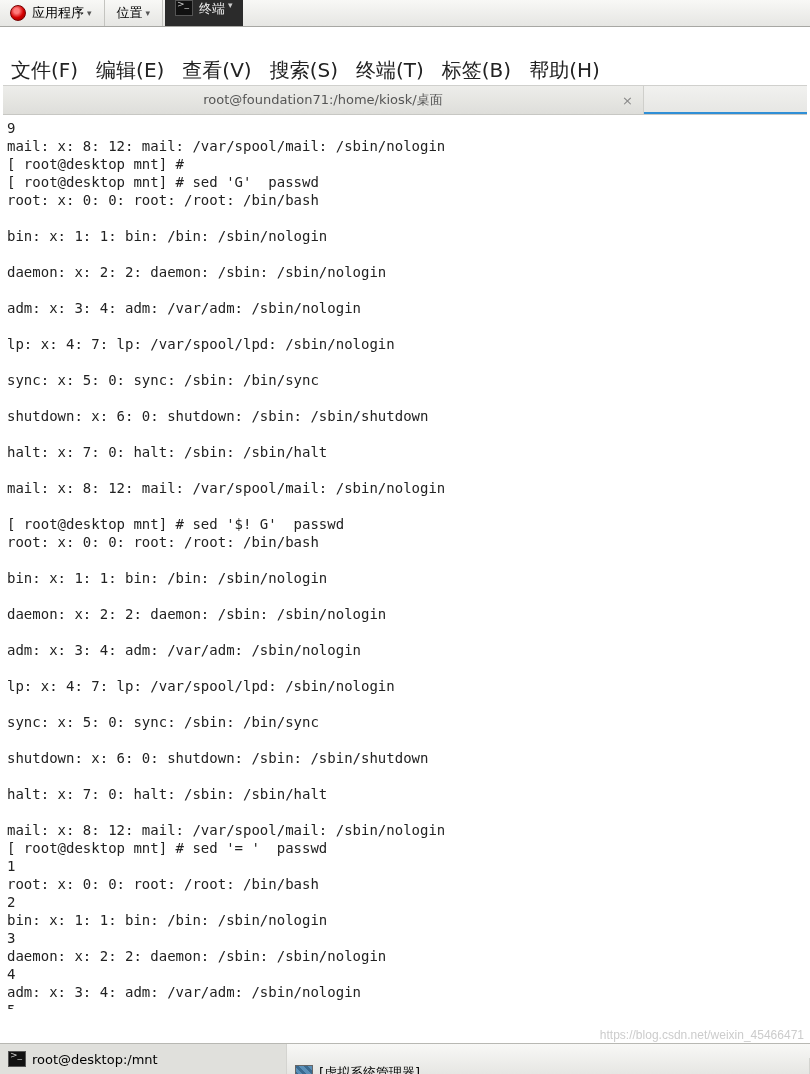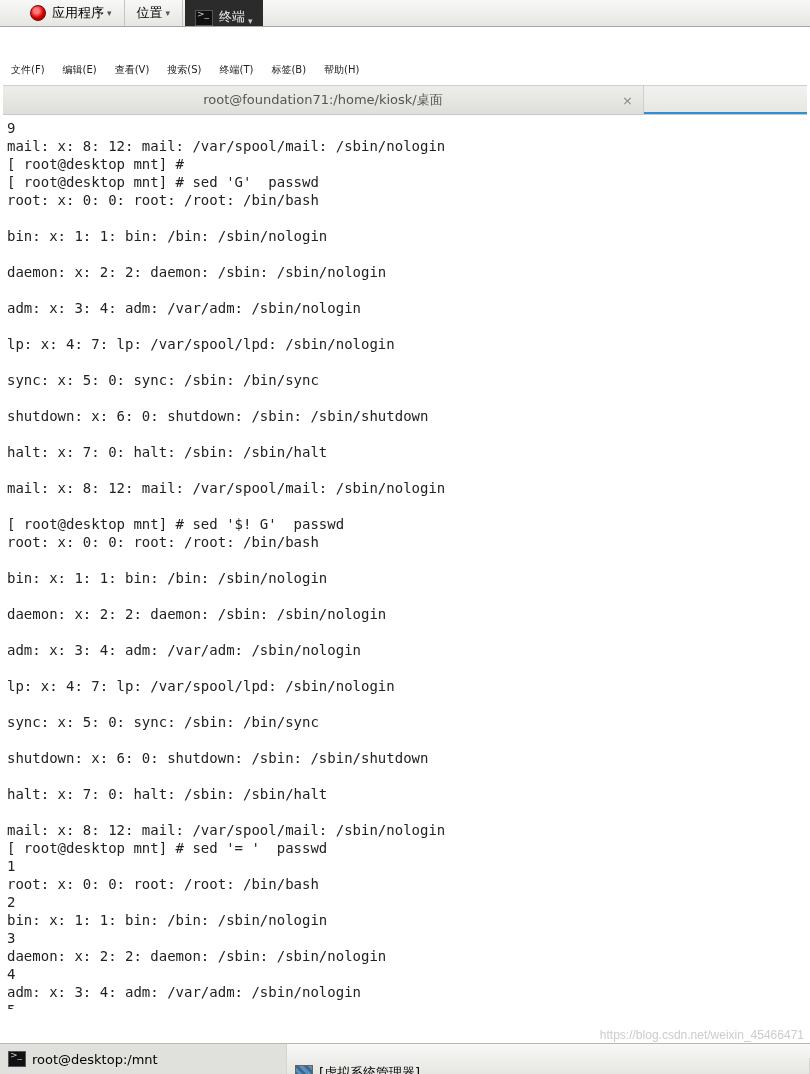--- a/index.html
+++ b/index.html
@@ -1,26 +1,26 @@
 <!DOCTYPE html>
 <html><head>
 <meta charset="utf-8">
 <style>
   html,body{margin:0;padding:0;width:810px;height:1074px;background:#fff;font-family:"DejaVu Sans","Liberation Sans",sans-serif;overflow:hidden;}
-  .top-panel{height:26px;background:linear-gradient(#f8f8f6,#e6e6e3);border-bottom:1px solid #a7a7a3;display:flex;align-items:center;font-size:13px;gap:2px;padding-left:20px;}
+  .top-panel{height:26px;background:linear-gradient(#f8f8f6,#e6e6e3);border-bottom:1px solid #a7a7a3;display:flex;align-items:center;font-size:13px;gap:2px;}
   .top-panel .item{display:flex;align-items:center;padding:0 10px;height:100%;cursor:default;}
   .top-panel .caret{font-size:9px;margin-left:3px;color:#555;}
   .top-panel .divider{width:1px;height:100%;background:#c4c4c0;}
-  .top-panel .task{display:flex;align-items:flex-end;padding:0 10px;height:100%;background:#2b2b2b;color:#eee;}
+  .top-panel .task{display:flex;align-items:flex-start;padding:0 10px;height:100%;background:#2b2b2b;color:#eee;}
   .top-panel .task .caret{color:#ccc;}
   .redhat-dot{width:14px;height:14px;border-radius:50%;background:radial-gradient(circle at 40% 35%,#ff7b7b 0 20%,#d40000 55%,#8a0000 100%);margin-right:6px;border:1px solid #700;}
   .term-thumb{width:16px;height:14px;background:#111;border:1px solid #555;margin-right:6px;position:relative;}
   .term-thumb::after{content:">_";position:absolute;left:1px;top:-2px;font-size:9px;color:#ccc;}
   .window{margin:28px 3px 0 3px;}
-  .menubar{height:30px;display:flex;align-items:center;padding:0 8px;font-size:10px;gap:18px;color:#222;}
+  .menubar{height:30px;display:flex;align-items:center;padding:0 8px;font-size:20px;gap:18px;color:#222;}
   .menubar span{cursor:default;}
   .tabbar{height:28px;background:linear-gradient(#f1f1ef,#e6e6e3);border-top:1px solid #d0d0cd;border-bottom:1px solid #c7c7c3;display:flex;}
   .tab{flex:0 0 640px;display:flex;align-items:center;justify-content:center;color:#555;font-size:13px;position:relative;border-right:1px solid #cfcfcb;background:linear-gradient(#ededea,#dededa);}
   .tab .close{position:absolute;right:10px;color:#888;font-size:13px;}
   .tab-right{flex:1;border-bottom:2px solid #2f8fd6;}
   .terminal{background:#fff;color:#222;font-family:"DejaVu Sans Mono","Liberation Mono",monospace;font-size:14px;line-height:18px;padding:4px 4px 0 4px;white-space:pre;height:890px;overflow:hidden;}
   .bottom-panel{position:absolute;left:0;right:0;bottom:0;height:30px;background:linear-gradient(#f8f8f6,#e6e6e3);border-top:1px solid #b8b8b3;display:flex;align-items:center;font-size:13px;}
   .bp-item{display:flex;align-items:center;height:100%;padding:0 8px;gap:6px;border-right:1px solid #d4d4d0;}
   .bp-item.active{background:#e0e0dc;}
   .bp-term-icon{width:16px;height:14px;background:#111;border:1px solid #555;position:relative;}

